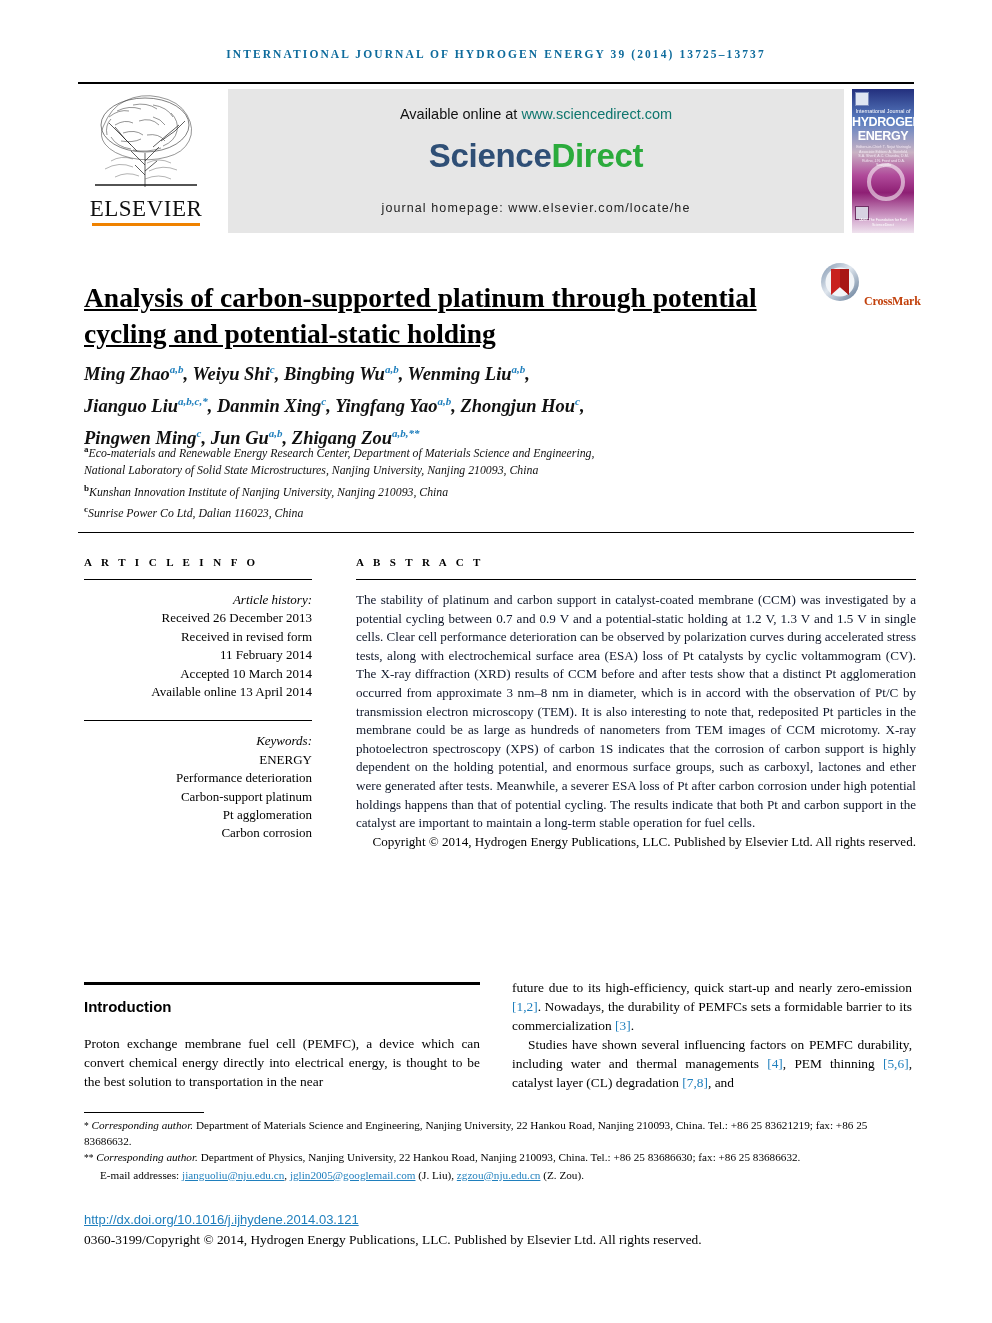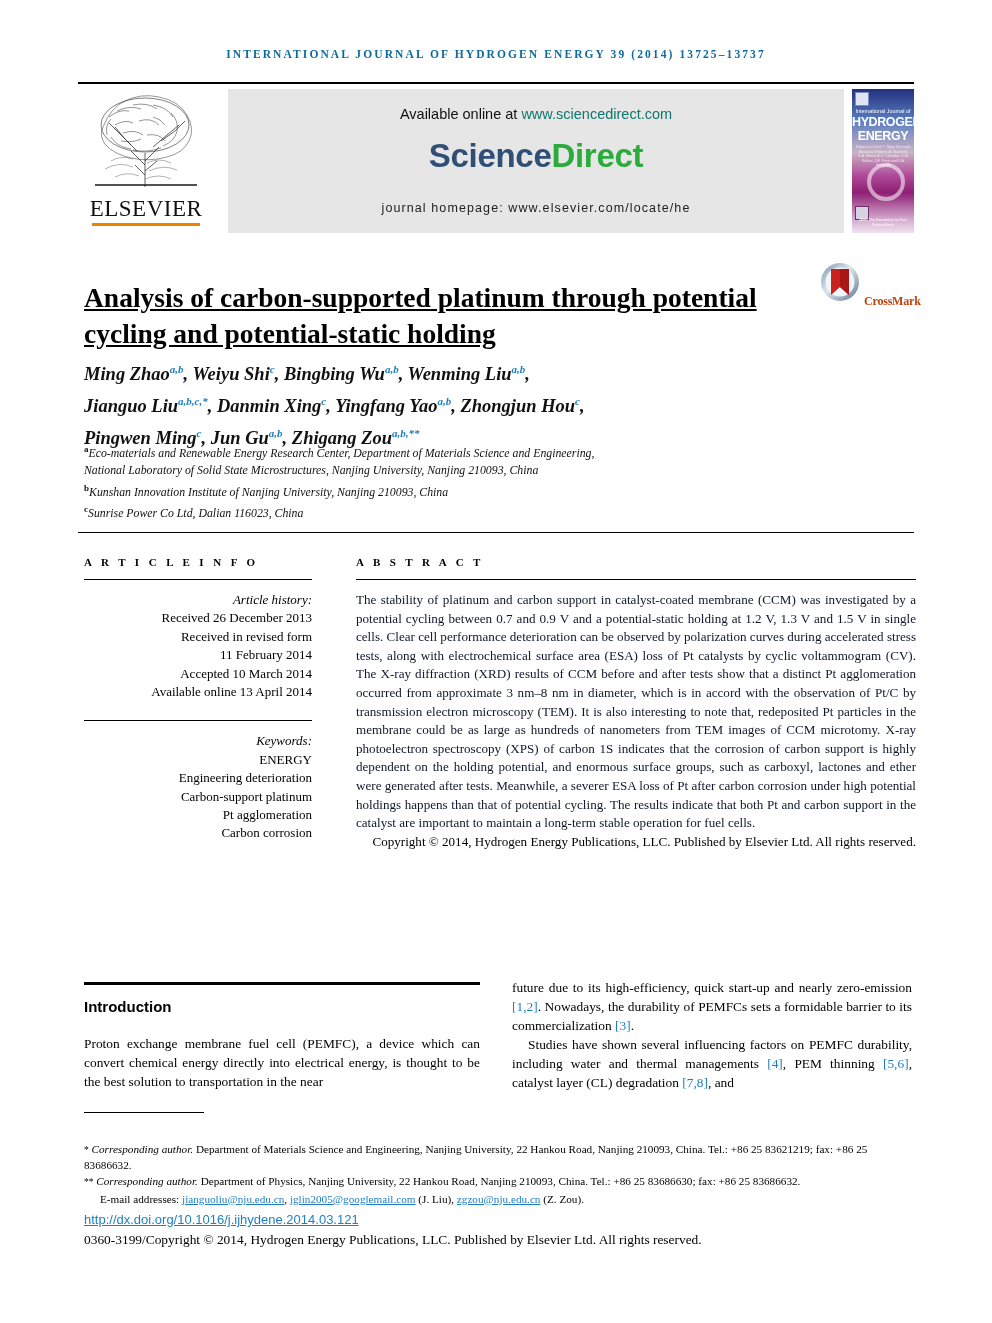--- a/index.html
+++ b/index.html
@@ -307,21 +307,21 @@
 
   
   .fn-rule {
     position: absolute;
     left: 84px; top: 1112px;
     width: 120px;
     border-top: 1px solid #000;
   }
   .footnotes {
     position: absolute;
-    left: 84px; top: 1142px;
+    left: 84px; top: 1118px;
     width: 832px;
     font-family: "Liberation Serif", serif;
     font-size: 11.2px;
     line-height: 15.2px;
     color: #000;
   }
   .footnotes .fn { margin: 0 0 1px 0; }
   .footnotes .star { font-size: 9.5px; }
   .footnotes em { font-style: italic; }
   .fn-email { text-indent: 16px; margin-top: 3px; }
@@ -438,21 +438,21 @@
       <div>Received 26 December 2013</div>
       <div>Received in revised form</div>
       <div>11 February 2014</div>
       <div>Accepted 10 March 2014</div>
       <div>Available online 13 April 2014</div>
     </div>
     <div class="kw-rule"></div>
     <div class="info-block">
       <div class="lead">Keywords:</div>
       <div>ENERGY</div>
-      <div>Engineering deterioration</div>
+      <div>Performance deterioration</div>
       <div>Carbon-support platinum</div>
       <div>Pt agglomeration</div>
       <div>Carbon corrosion</div>
     </div>
   </div>
 
   <div class="col-abs">
     <div class="sec-label">A B S T R A C T</div>
     <div class="thin-rule"></div>
     <div class="abstract-text">The stability of platinum and carbon support in catalyst-coated membrane (CCM) was investigated by a potential cycling between 0.7 and 0.9 V and a potential-static holding at 1.2 V, 1.3 V and 1.5 V in single cells. Clear cell performance deterioration can be observed by polarization curves during accelerated stress tests, along with electrochemical surface area (ESA) loss of Pt catalysts by cyclic voltammogram (CV). The X-ray diffraction (XRD) results of CCM before and after tests show that a distinct Pt agglomeration occurred from approximate 3 nm–8 nm in diameter, which is in accord with the observation of Pt/C by transmission electron microscopy (TEM). It is also interesting to note that, redeposited Pt particles in the membrane could be as large as hundreds of nanometers from TEM images of CCM microtomy. X-ray photoelectron spectroscopy (XPS) of carbon 1S indicates that the corrosion of carbon support is highly dependent on the holding potential, and enormous surface groups, such as carboxyl, lactones and ether were generated after tests. Meanwhile, a severer ESA loss of Pt after carbon corrosion under high potential holdings happens than that of potential cycling. The results indicate that both Pt and carbon support in the catalyst are important to maintain a long-term stable operation for fuel cells.</div>

